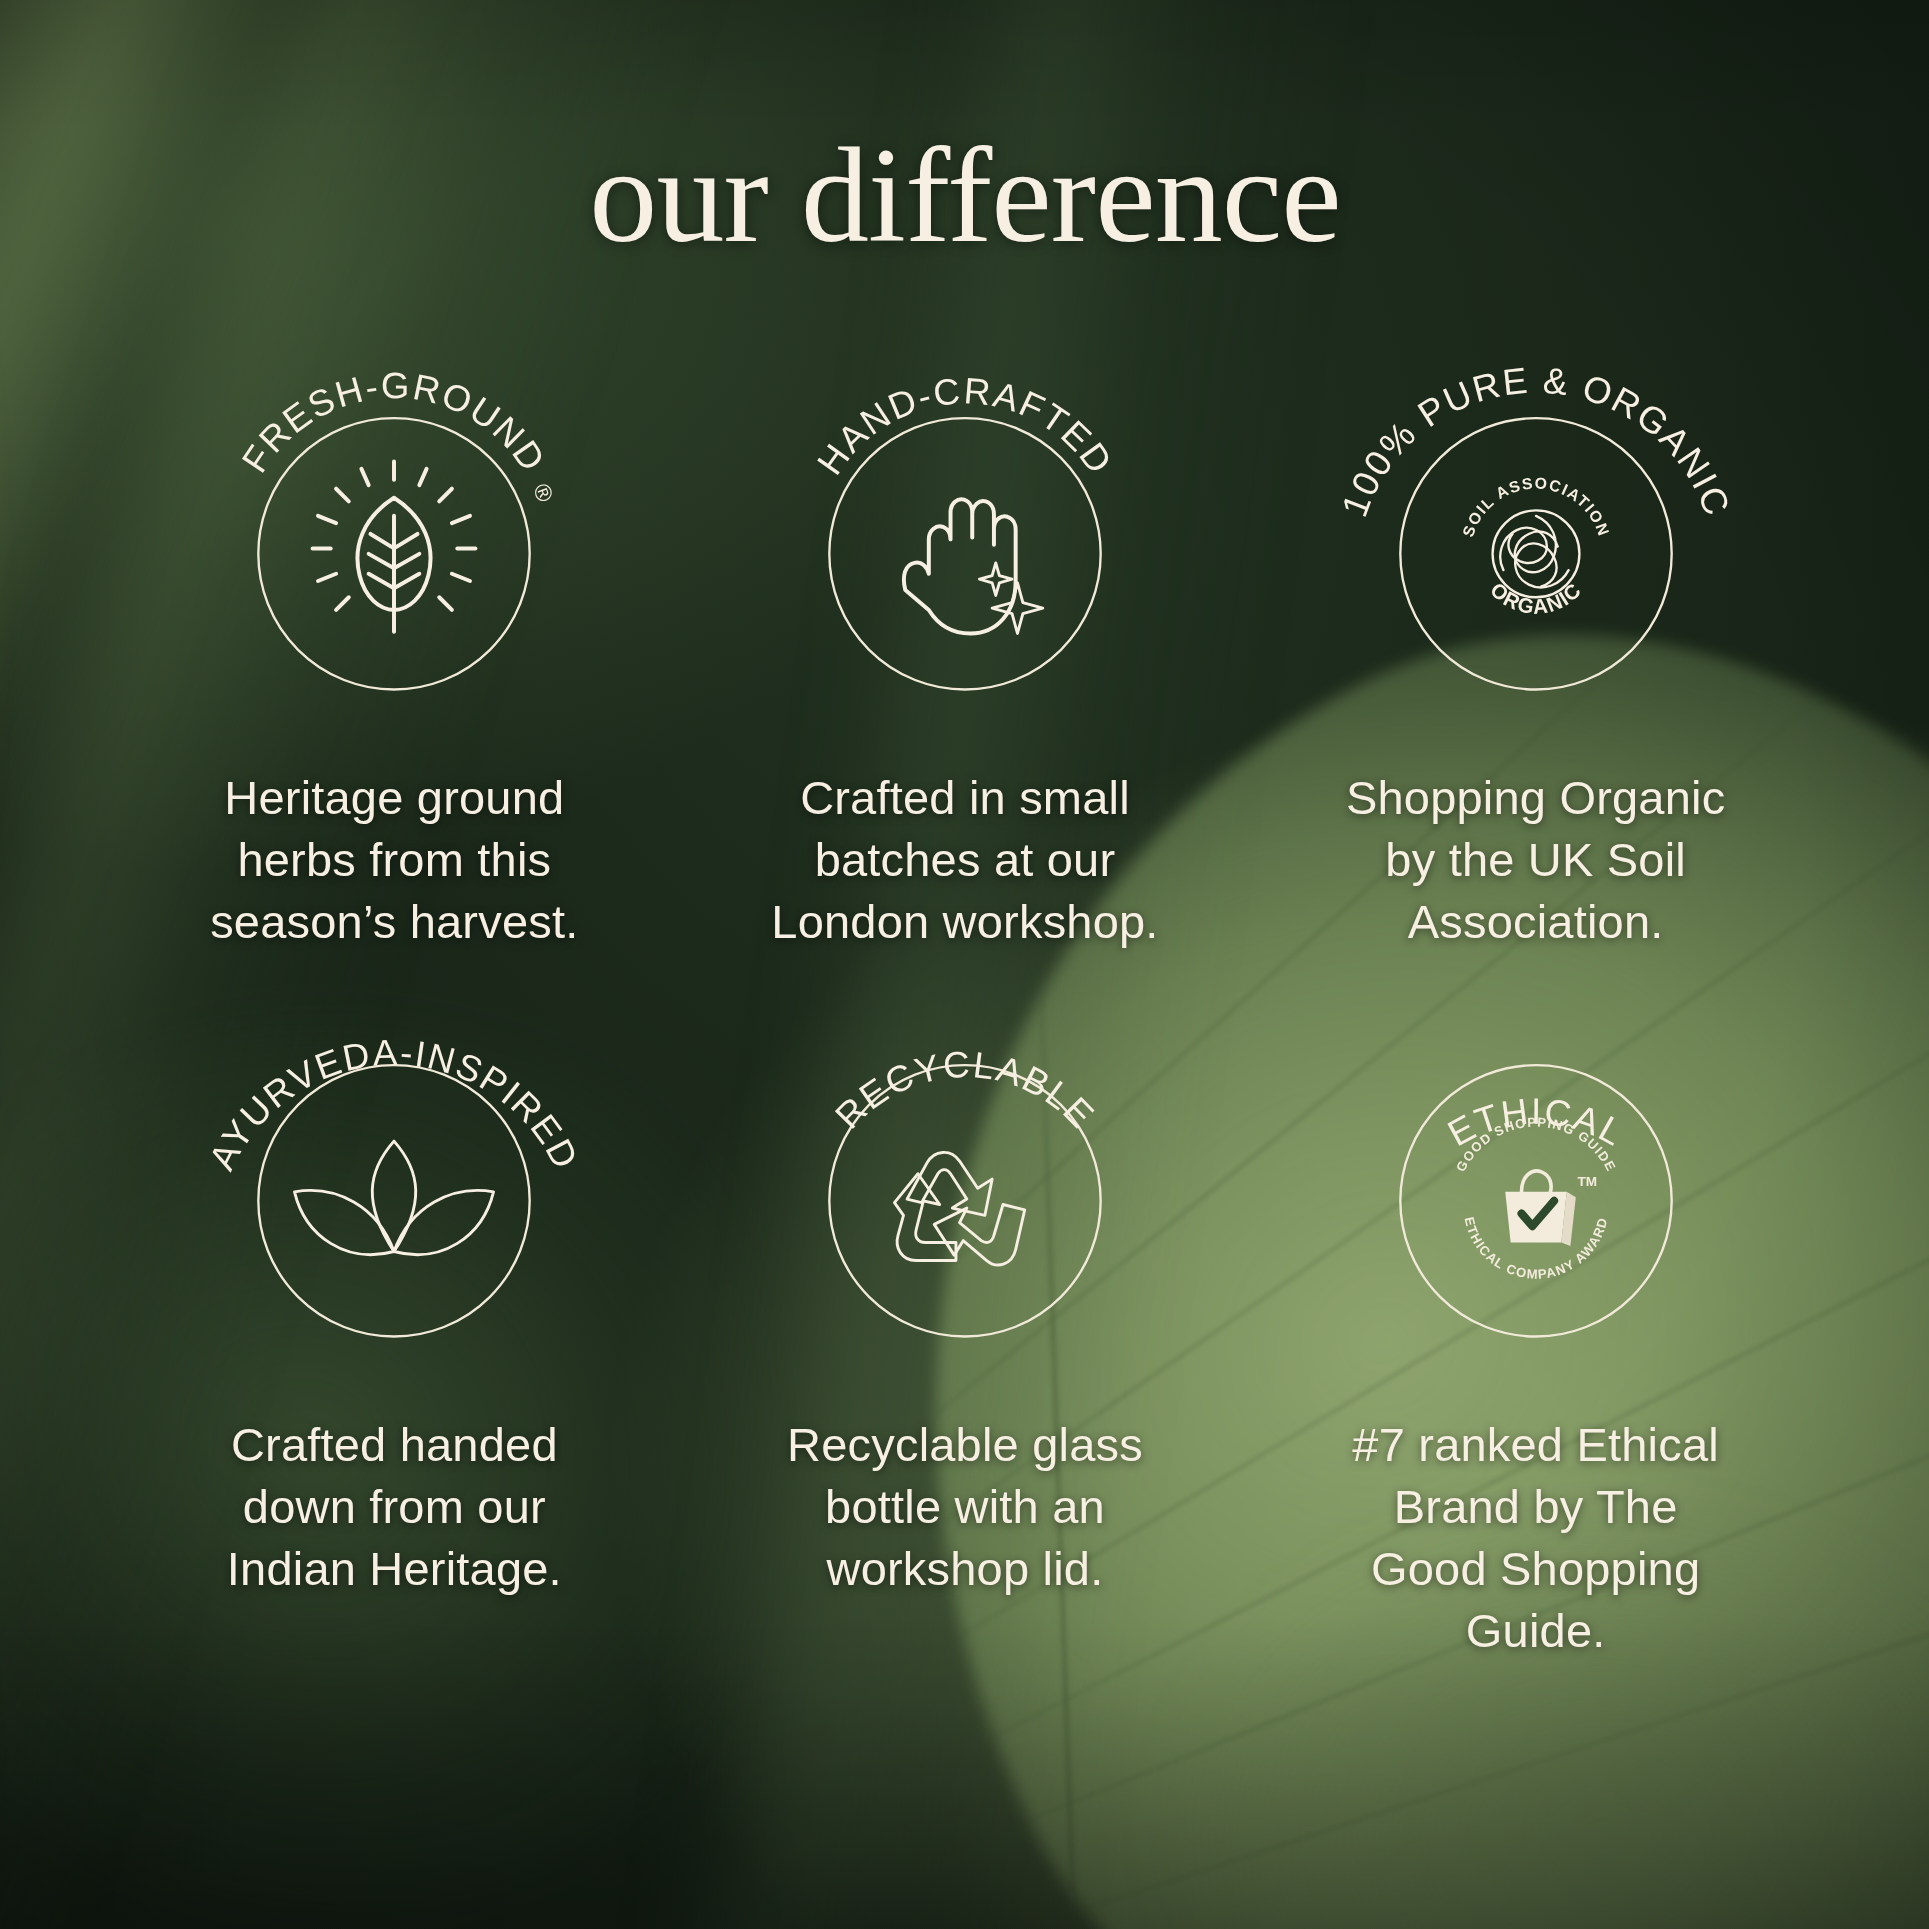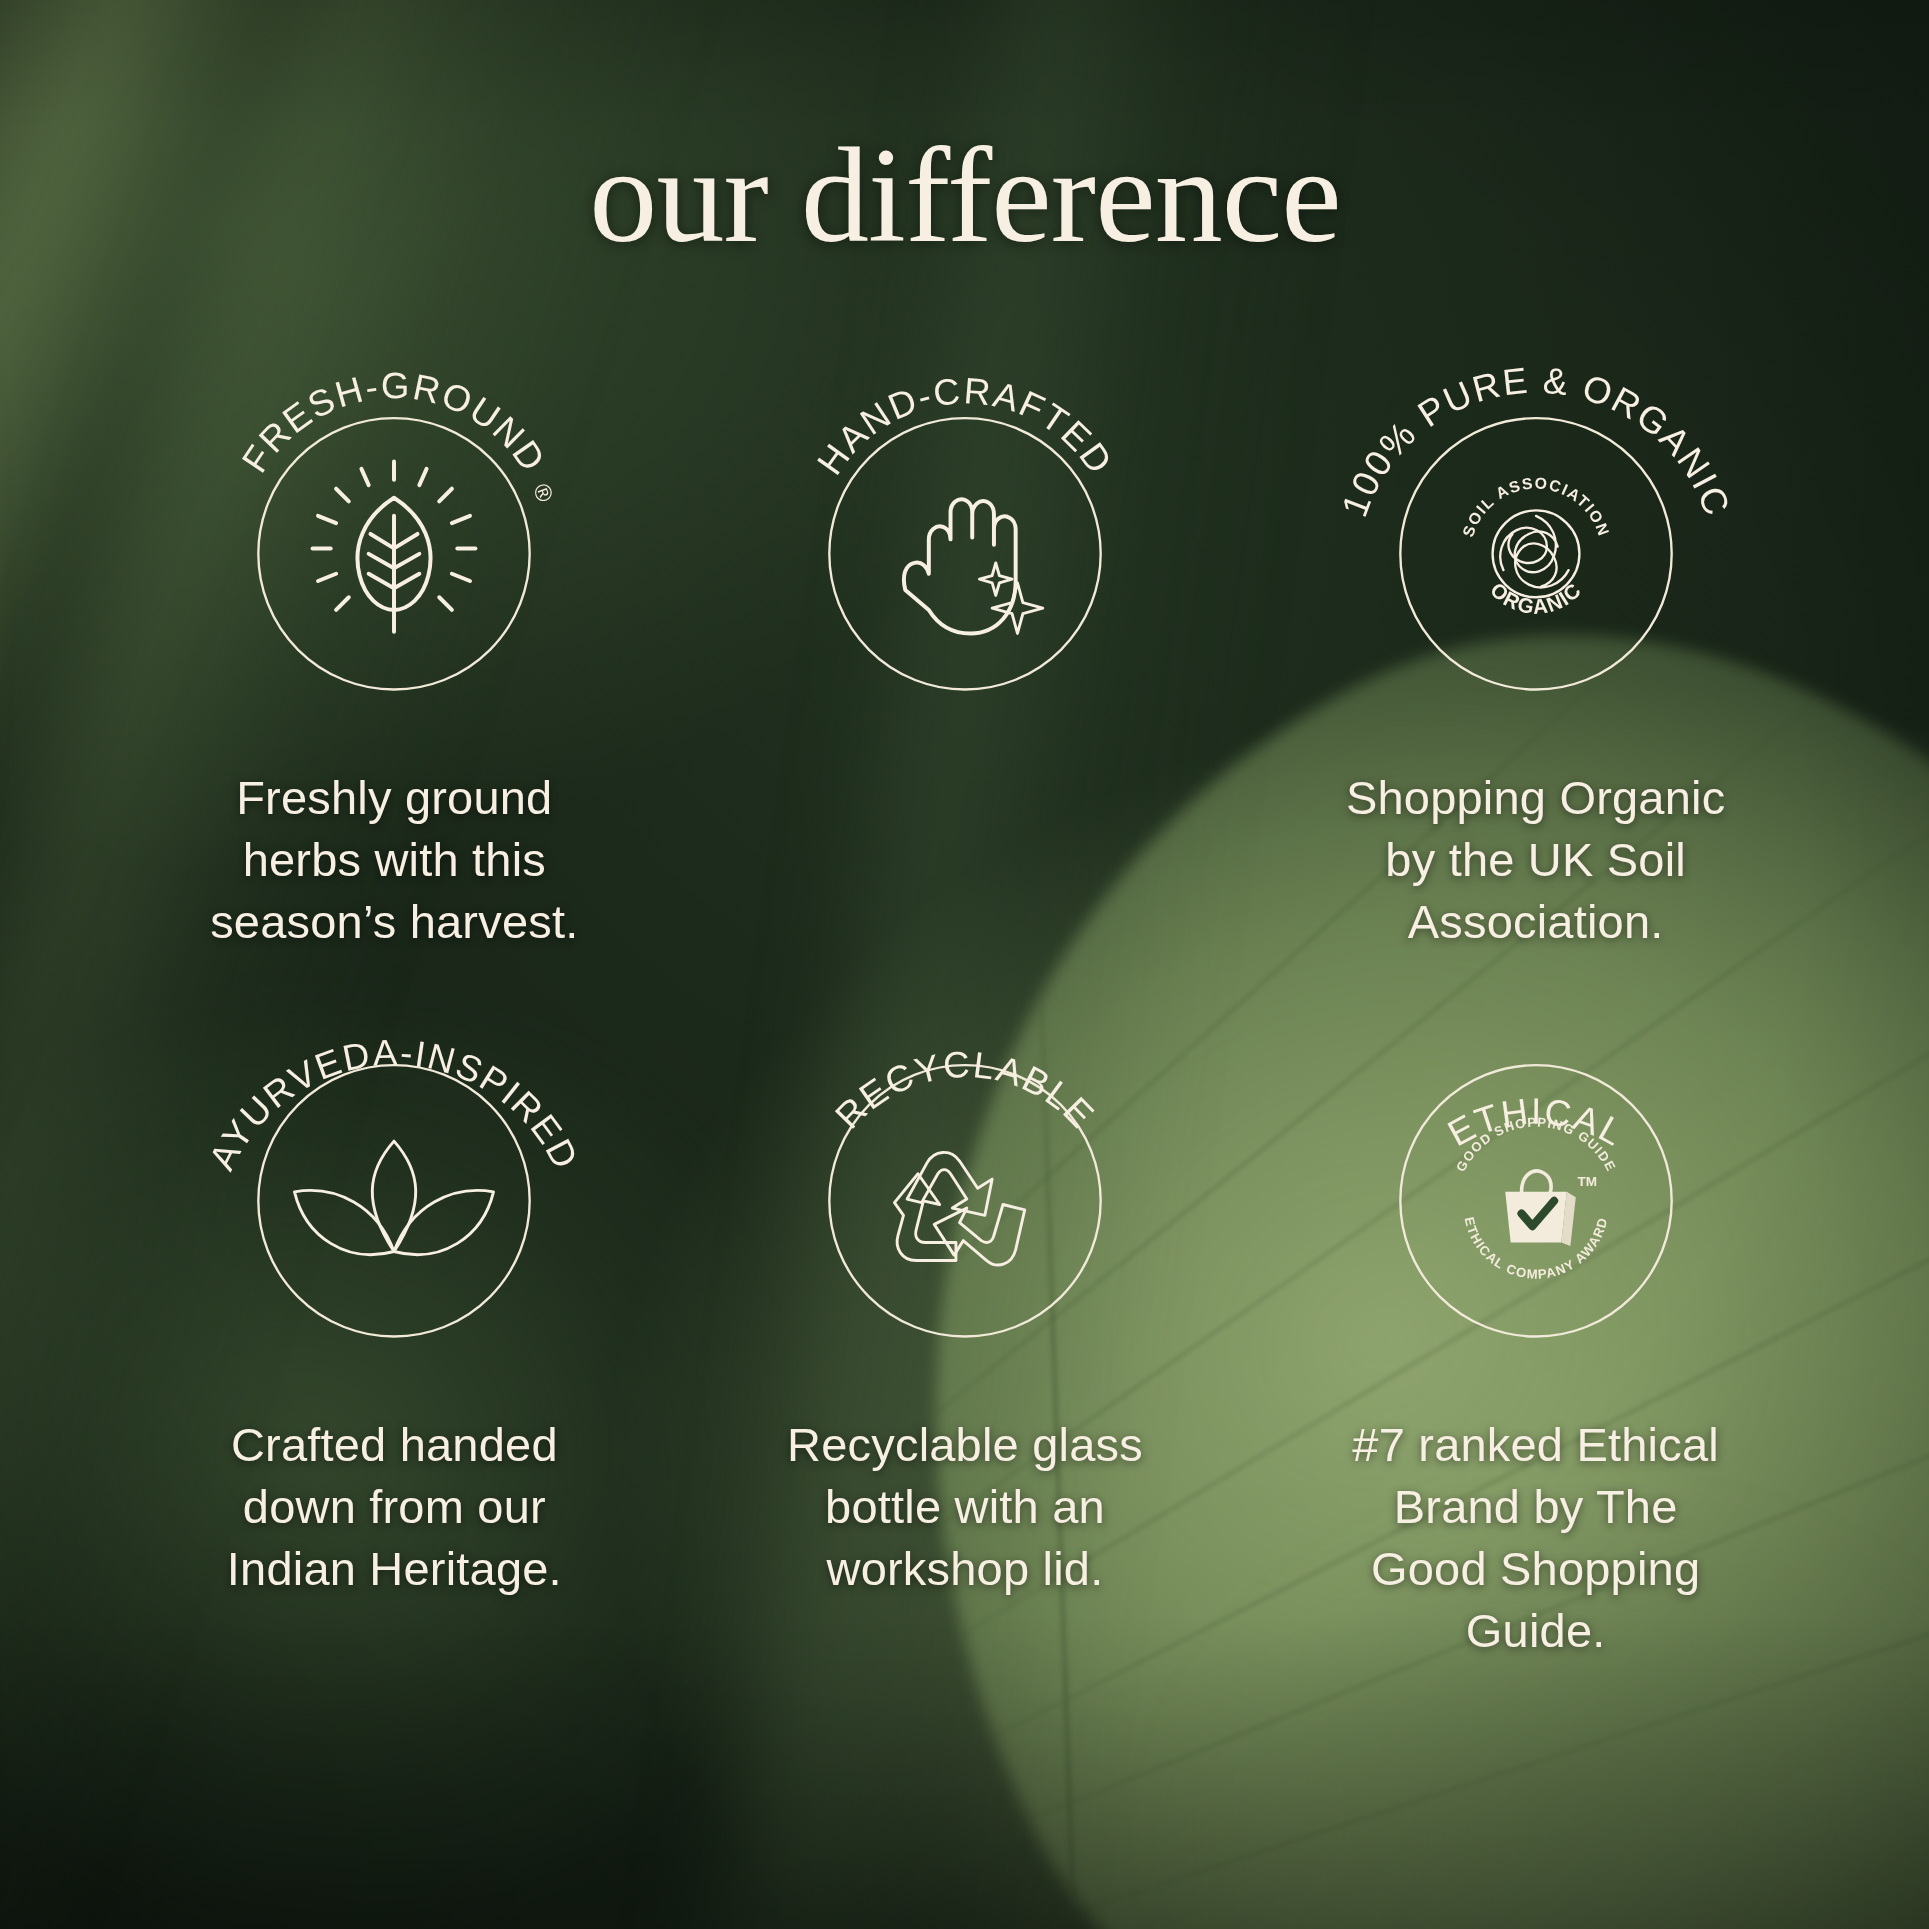--- a/index.html
+++ b/index.html
@@ -217,21 +217,21 @@
                 <line x1="-90" y1="-6" x2="-70" y2="-6"></line>
                 <line x1="90" y1="-6" x2="70" y2="-6"></line>
                 <line x1="-84" y1="30" x2="-64" y2="22"></line>
                 <line x1="84" y1="30" x2="64" y2="22"></line>
                 <line x1="-64" y1="62" x2="-50" y2="48"></line>
                 <line x1="64" y1="62" x2="50" y2="48"></line>
               </g>
             </g>
           </svg>
         </div>
-        <div class="caption">Freshly ground herbs with this season’s harvest.</div>
+        <div class="caption">Heritage ground herbs from this season’s harvest.</div>
       </div>
 
       <div class="cell">
         <div class="badge">
           <svg viewBox="0 0 440 440" aria-hidden="true">
             <defs>
               <path id="arc2" d="M 56,230 A 164,164 0 0 1 384,230"></path>
             </defs>
             <circle class="ring" cx="220" cy="232" r="150"></circle>
             <text class="arc-text" text-anchor="middle">
@@ -258,20 +258,21 @@
                 C 61,-45 64,-39 64,-33
                 L 64,24
                 C 64,58 44,82 14,82
                 C -8,82 -22,72 -32,56
                 Z"></path>
               <path class="ico-thin" d="M 66,26 L 72,48 L 94,54 L 72,60 L 66,82 L 60,60 L 38,54 L 60,48 Z"></path>
               <path class="ico-thin" d="M 42,4 L 46,18 L 60,22 L 46,26 L 42,40 L 38,26 L 24,22 L 38,18 Z"></path>
             </g>
           </svg>
         </div>
+        <div class="caption">Crafted in small batches at our London workshop.</div>
       </div>
 
       <div class="cell">
         <div class="badge">
           <svg viewBox="0 0 440 440" aria-hidden="true">
             <defs>
               <path id="arc3" d="M 22,252 A 198,198 0 0 1 418,252"></path>
               <path id="saTop" d="M 148,232 A 72,72 0 0 1 292,232"></path>
               <path id="saBot" d="M 154,232 A 66,66 0 0 0 286,232"></path>
             </defs>

